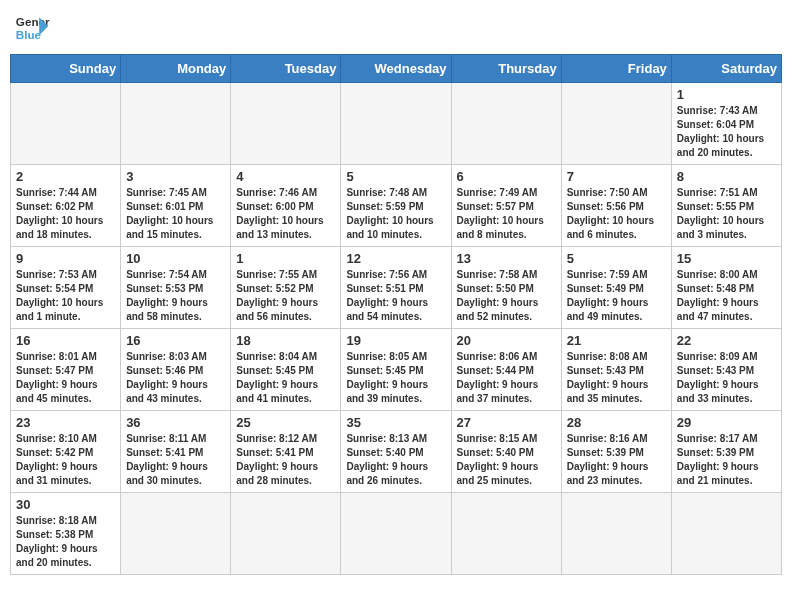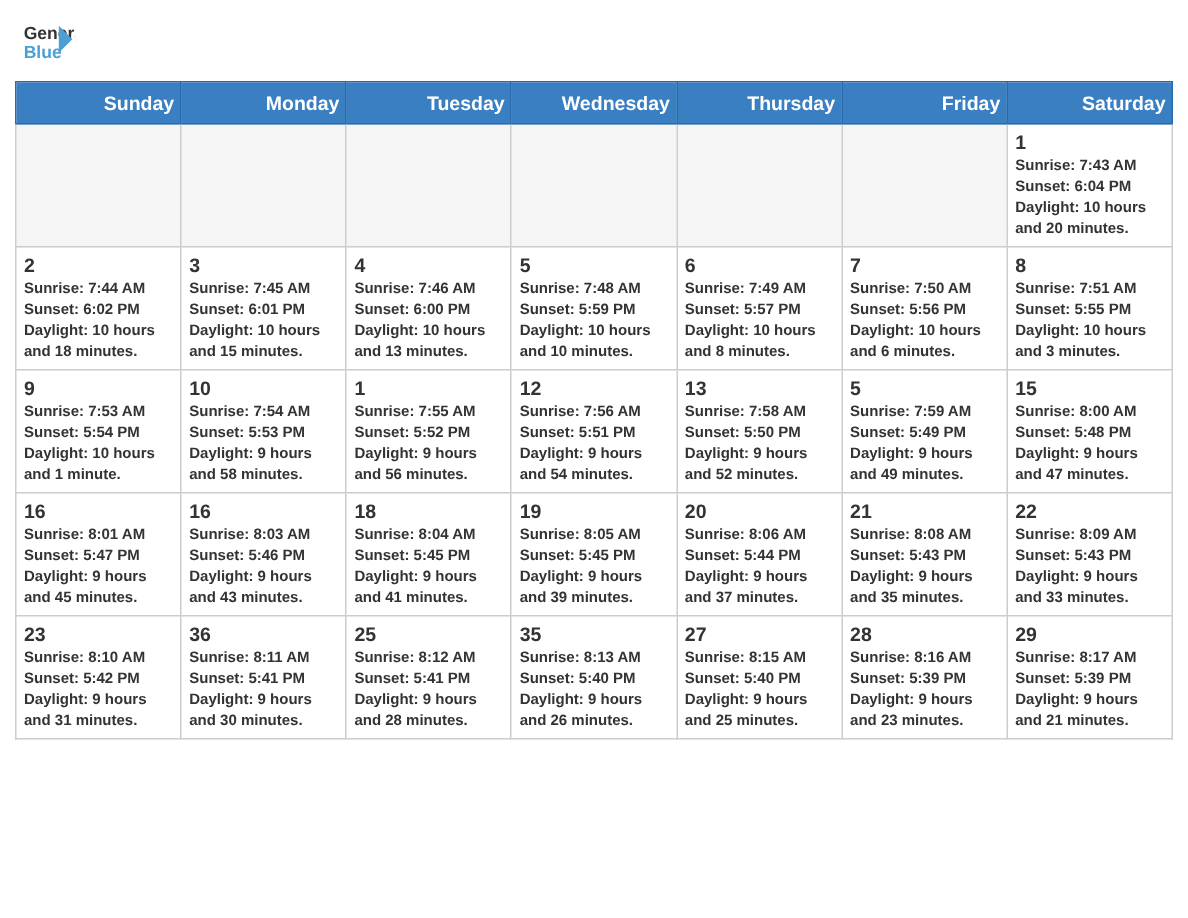--- a/index.html
+++ b/index.html
@@ -324,14 +324,29 @@
 and 23 minutes.</div>
         </td>
         <td>
           <span class="day-number">29</span>
           <div class="day-info">Sunrise: 8:17 AM
 Sunset: 5:39 PM
 Daylight: 9 hours
 and 21 minutes.</div>
         </td>
       </tr>
+      <tr class="week-row">
+        <td>
+          <span class="day-number">30</span>
+          <div class="day-info">Sunrise: 8:18 AM
+Sunset: 5:38 PM
+Daylight: 9 hours
+and 20 minutes.</div>
+        </td>
+        <td class="empty"></td>
+        <td class="empty"></td>
+        <td class="empty"></td>
+        <td class="empty"></td>
+        <td class="empty"></td>
+        <td class="empty"></td>
+      </tr>
     </tbody>
 </table>
 
 </body></html>

